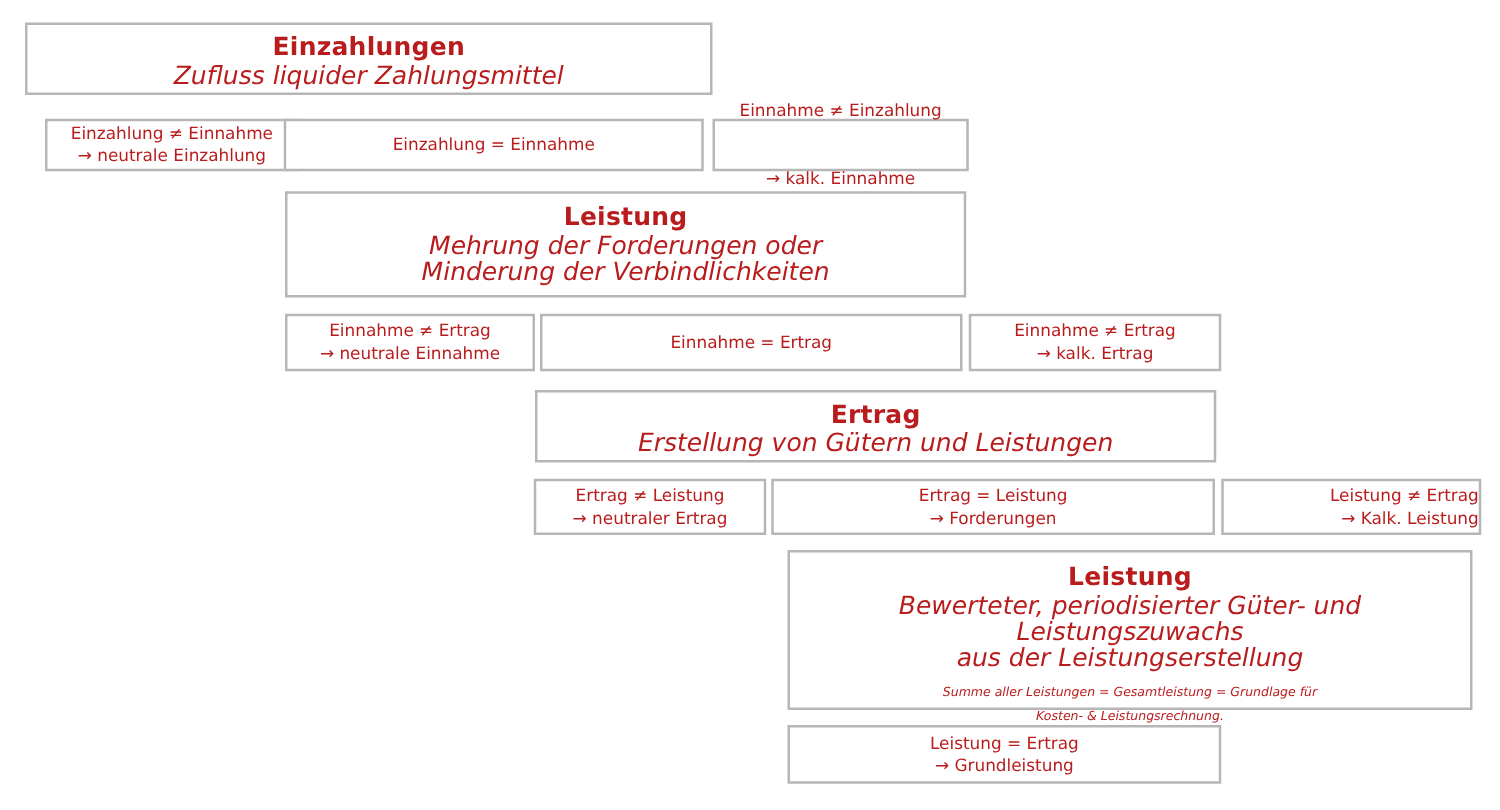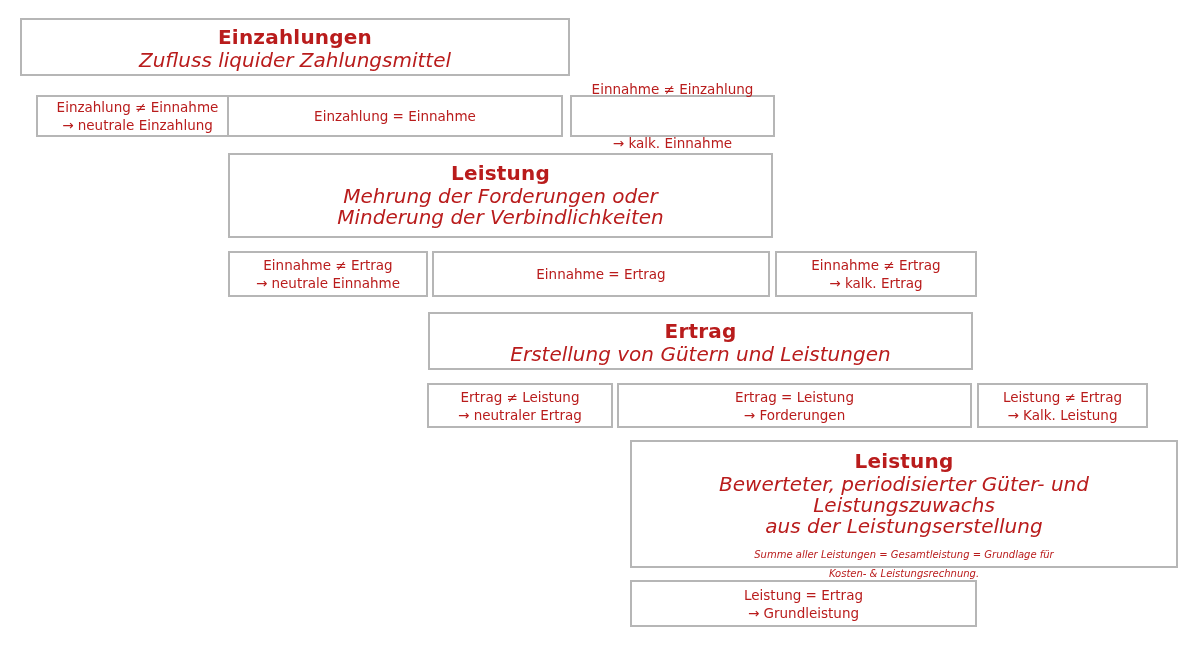--- a/index.html
+++ b/index.html
@@ -53,21 +53,21 @@
   
   .lvl2-main { left: 228px; top: 153px; width: 545px; height: 85px;  padding-top: 5px; }
   .r2a { left: 228px; top: 251px; width: 200px; height: 46px; }
   .r2b { left: 432px; top: 251px; width: 338px; height: 46px; }
   .r2c { left: 775px; top: 251px; width: 202px; height: 46px; }
 
   
   .lvl3-main { left: 428px; top: 312px; width: 545px; height: 58px;  padding-top: 4px; }
   .r3a { left: 427px; top: 383px; width: 186px; height: 45px; }
   .r3b { left: 617px; top: 383px; width: 355px; height: 45px; }
-  .r3c { left: 977px; top: 383px; width: 171px; height: 45px; }
+  .r3c { left: 977px; top: 383px; width: 208px; height: 45px; text-align: right; }
 
   
   .lvl4-main { left: 630px; top: 440px; width: 548px; height: 128px; padding-top: 6px; }
   .r4a { left: 630px; top: 580px; width: 347px; height: 47px; }
 </style>
 </head>
 <body>
 
 <div class="canvas">
 

